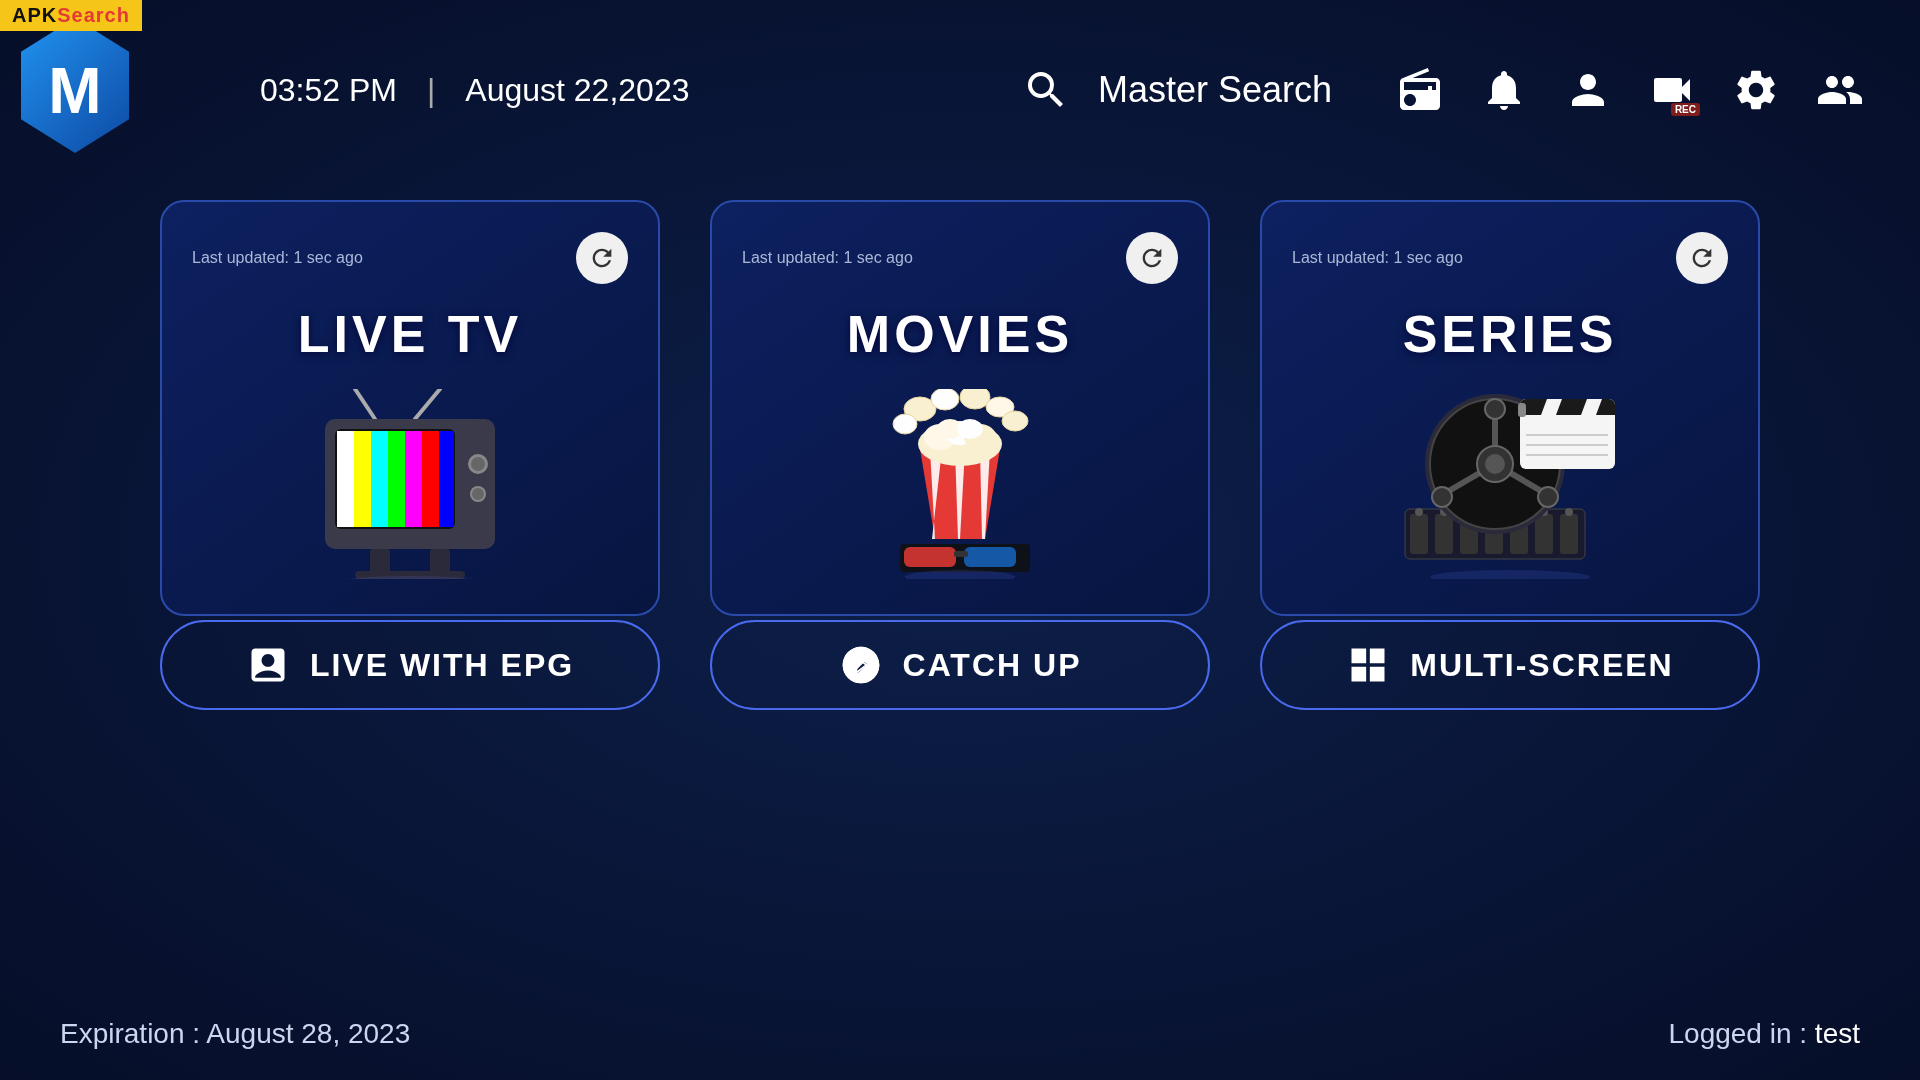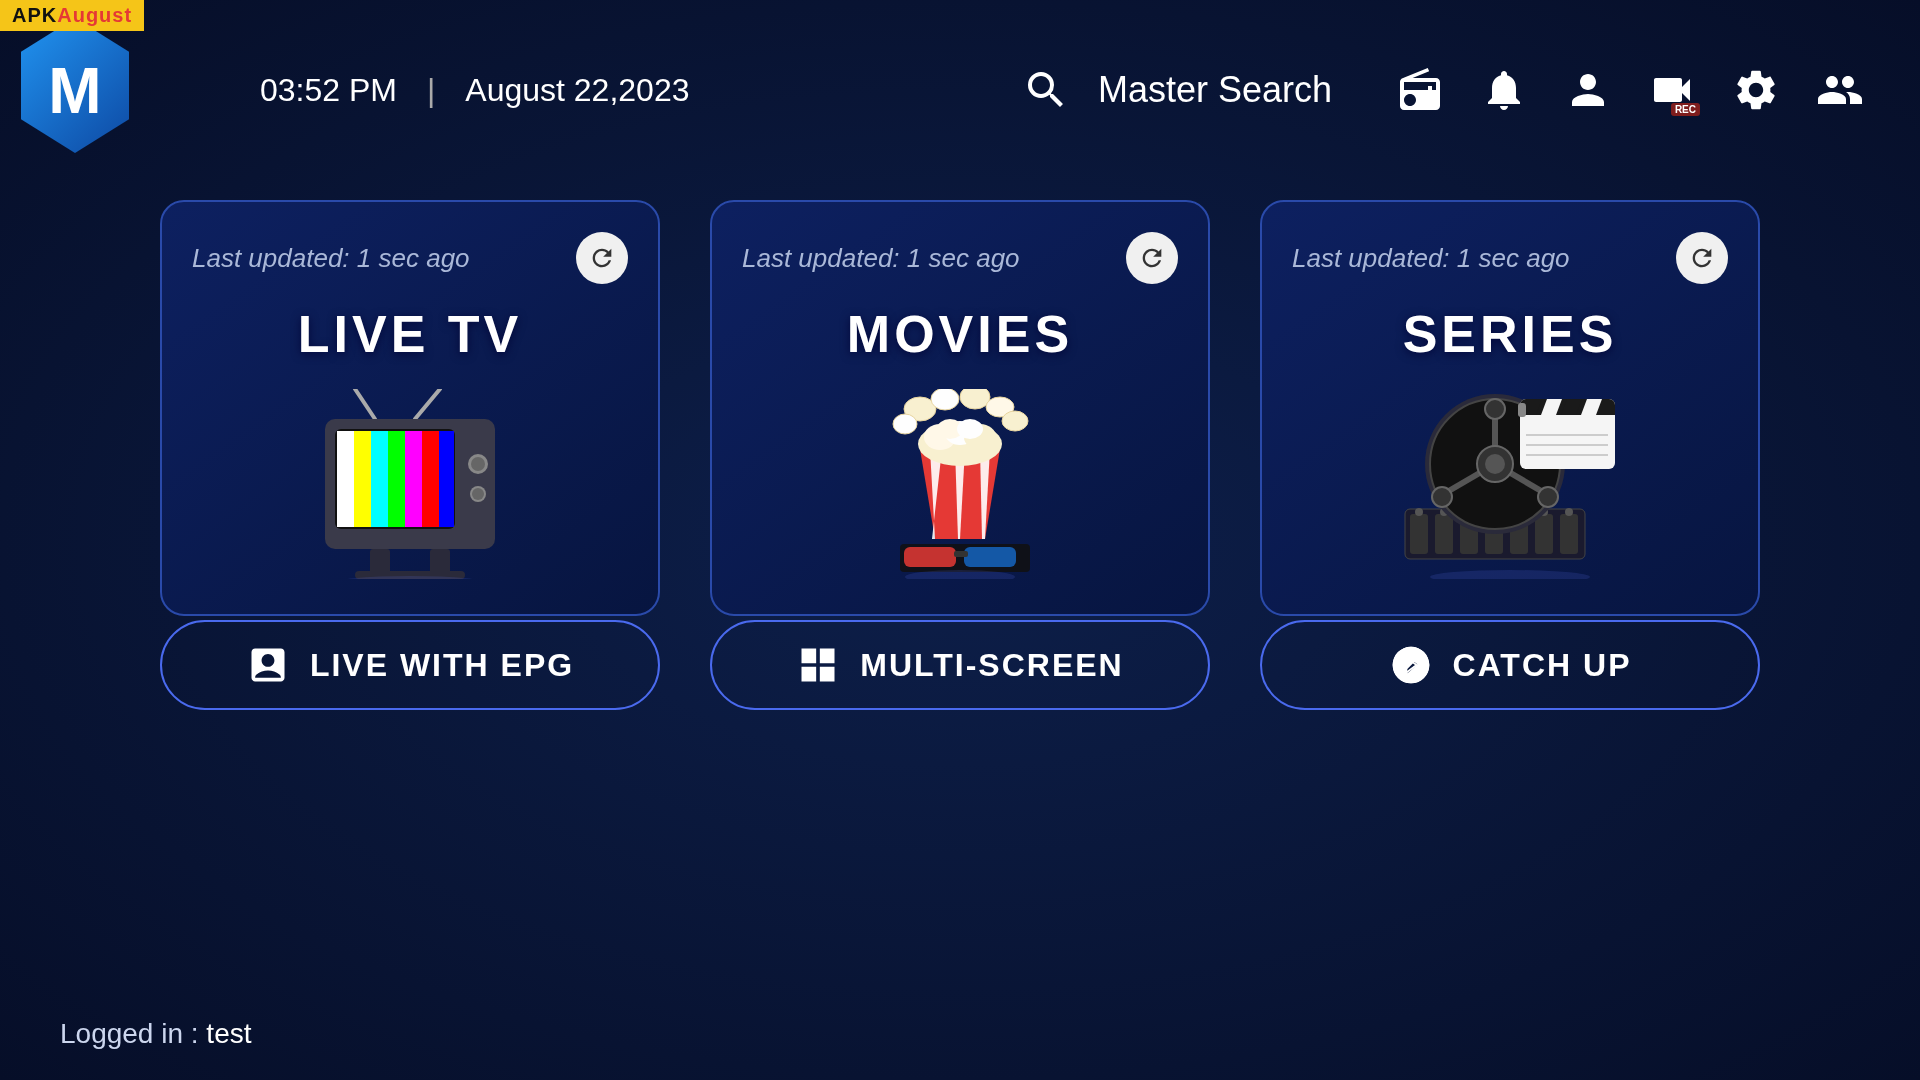--- a/index.html
+++ b/index.html
@@ -133,22 +133,21 @@
     .card-header {
       width: 100%;
       display: flex;
       align-items: center;
       justify-content: space-between;
       margin-bottom: 20px;
     }
 
     .last-updated {
       color: #aab8d8;
-      font-size: 26px;
-      font-style: italic;
+      font-size: 16px;
     }
 
     .refresh-btn {
       width: 52px;
       height: 52px;
       background: #f0f0f0;
       border-radius: 50%;
       display: flex;
       align-items: center;
       justify-content: center;
@@ -264,21 +263,21 @@
       margin-top: 10px;
     }
   </style>
 </head>
 <body>
 
 <div class="page-wrapper">
 
   <div class="logo-area">
     <div style="position:absolute;top:0;left:0;background:#f5c518;padding:4px 12px;font-weight:900;font-size:20px;z-index:20;letter-spacing:1px;">
-      <span style="color:#111;">APK</span><span style="color:#e53935;">August</span>
+      <span style="color:#111;">APK</span><span style="color:#e53935;">Search</span>
     </div>
     <div class="hex-shape">
       <span class="hex-m">M</span>
     </div>
   </div>
 
   <div class="header">
     <div class="datetime">
       <span class="time">03:52 PM</span>
       <span style="color:#aaa;">|</span>
@@ -495,36 +494,40 @@
 
     <button class="action-btn">
       <svg viewBox="0 0 24 24">
         <path d="M19 3H5c-1.1 0-2 .9-2 2v14c0 1.1.9 2 2 2h14c1.1 0 2-.9 2-2V5c0-1.1-.9-2-2-2zm-7 3c1.93 0 3.5 1.57 3.5 3.5S13.93 13 12 13s-3.5-1.57-3.5-3.5S10.07 6 12 6zm7 13H5v-.23c0-.62.28-1.2.76-1.58C7.47 15.82 9.64 15 12 15s4.53.82 6.24 2.19c.48.38.76.97.76 1.58V19z"></path>
       </svg>
       <span>LIVE WITH EPG</span>
     </button>
 
     <button class="action-btn">
       <svg viewBox="0 0 24 24">
+        <path d="M12 2C6.48 2 2 6.48 2 12s4.48 10 10 10 10-4.48 10-10S17.52 2 12 2zm-2 14.5v-9l6 4.5-6 4.5z"></path>
+        <path d="M9 16.5v-9l6 4.5-6 4.5z" fill="none" stroke="white" stroke-width="1"></path>
+
+        <path d="M12 2C6.48 2 2 6.48 2 12s4.48 10 10 10 10-4.48 10-10S17.52 2 12 2zm-2 15l-5-5 1.41-1.41L10 14.17l7.59-7.59L19 8l-9 9z"></path>
+      </svg>
+      <span>CATCH UP</span>
+    </button>
+
+    <button class="action-btn">
+      <svg viewBox="0 0 24 24">
         <path d="M3 3h8v8H3zm10 0h8v8h-8zM3 13h8v8H3zm10 0h8v8h-8z"></path>
       </svg>
       <span>MULTI-SCREEN</span>
     </button>
-
-    <button class="action-btn">
-      <svg viewBox="0 0 24 24">
-        <path d="M12 2C6.48 2 2 6.48 2 12s4.48 10 10 10 10-4.48 10-10S17.52 2 12 2zm-2 14.5v-9l6 4.5-6 4.5z"></path>
-        <path d="M9 16.5v-9l6 4.5-6 4.5z" fill="none" stroke="white" stroke-width="1"></path>
-
-        <path d="M12 2C6.48 2 2 6.48 2 12s4.48 10 10 10 10-4.48 10-10S17.52 2 12 2zm-2 15l-5-5 1.41-1.41L10 14.17l7.59-7.59L19 8l-9 9z"></path>
-      </svg>
-      <span>CATCH UP</span>
-    </button>
   </div>
 
   <div class="footer">
+    <div class="expiration">
+      <span>Expiration :</span>
+      <span> </span><span>August 28, 2023</span>
+    </div>
     <div class="logged-in">
       <span>Logged in :</span>
       <strong>test</strong>
     </div>
   </div>
 
 </div>
 
 </body></html>

